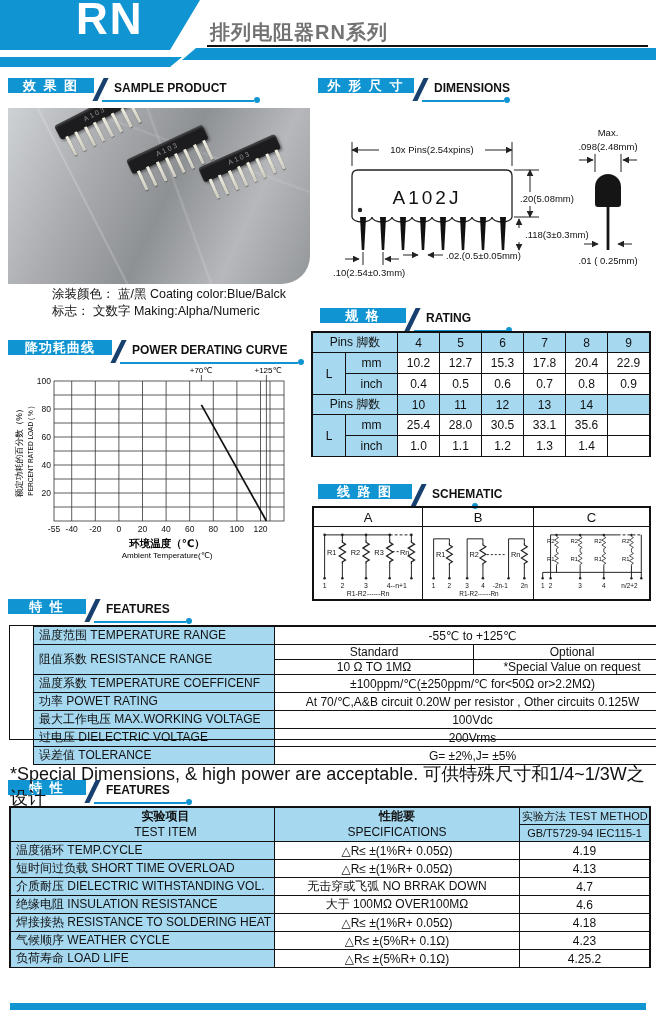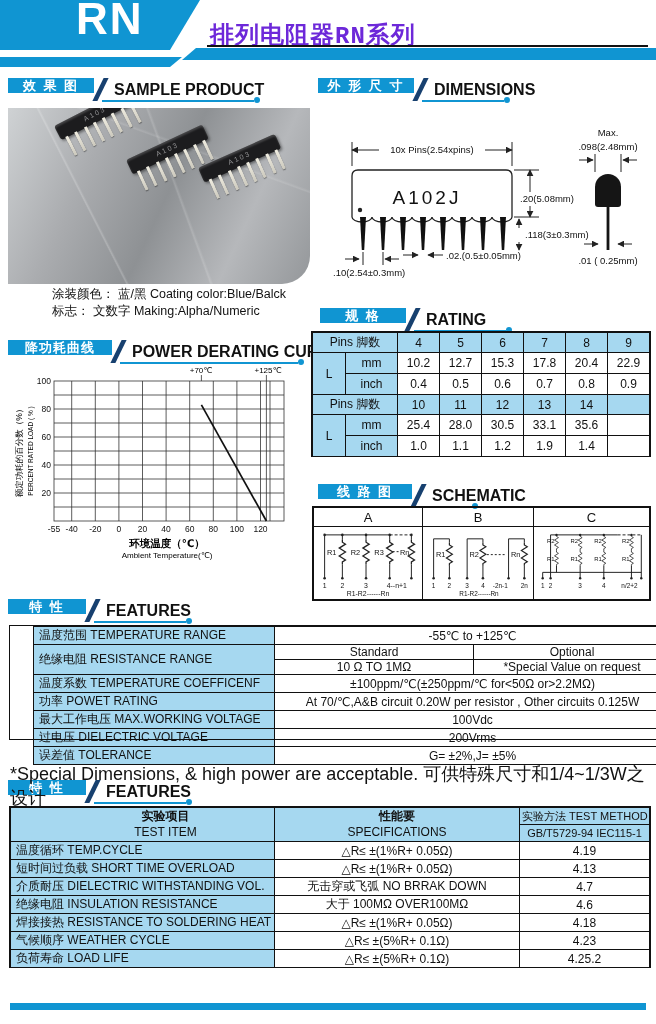--- a/index.html
+++ b/index.html
@@ -4,32 +4,32 @@
 <style>
   html,body{margin:0;padding:0;background:#e8e8e8;font-family:"Liberation Sans","DejaVu Sans",sans-serif;}
   #page{position:relative;width:656px;height:1024px;background:#fff;margin:0 auto;overflow:hidden;
         --accent:#1095d2;--ltblue:#a6d8f0;--navy:#17406f;color:#111;}
   .abs{position:absolute;}
   svg{font-family:"Liberation Sans","DejaVu Sans",sans-serif;}
   
   .banner-block{position:absolute;left:0;top:0;width:200px;height:50px;background:var(--accent);
       -webkit-clip-path:polygon(0 0,100% 0,85% 100%,0 100%);clip-path:polygon(0 0,100% 0,85% 100%,0 100%);}
   .banner-rn{position:absolute;left:76px;top:-6px;font-size:44px;font-weight:bold;color:#fff;letter-spacing:2px;}
-  .banner-title{position:absolute;left:210px;top:19px;font-size:24px;font-weight:bold;letter-spacing:1px;color:#6d28d9;font-family:Liberation Mono, monospace;}
+  .banner-title{position:absolute;left:210px;top:19px;font-size:20px;font-weight:bold;letter-spacing:1px;color:#737373;}
   .banner-underline{position:absolute;left:207px;top:45px;width:441px;height:2px;background:#111;}
   .stripe-r{position:absolute;left:182px;top:48px;width:474px;height:12px;background:var(--accent);
       clip-path:polygon(14px 0,100% 0,100% 100%,0 100%);}
   .stripe-l{position:absolute;left:0;top:57px;width:182px;height:10px;background:var(--accent);
       clip-path:polygon(0 0,100% 0,calc(100% - 12px) 100%,0 100%);}
   
   .sec{position:absolute;height:24px;}
   .sec .box{position:absolute;left:0;top:0;height:15px;background:var(--accent);color:#fff;font-weight:bold;
       font-size:13px;letter-spacing:2px;display:flex;align-items:center;justify-content:center;}
   .sec .diag{position:absolute;top:0;height:23px;width:5px;background:var(--navy);transform:skewX(-26deg);}
-  .sec .en{position:absolute;top:3px;font-size:16px;font-weight:bold;color:#111;white-space:nowrap;}
+  .sec .en{position:absolute;top:3px;font-size:12px;font-weight:bold;color:#111;white-space:nowrap;}
   .sec .line{position:absolute;top:22px;height:2px;background:var(--accent);}
   .sec .dot{position:absolute;top:19px;width:6px;height:6px;border-radius:50%;background:var(--accent);}
   
   .photo{position:absolute;left:8px;top:108px;width:302px;height:176px;border-radius:0 0 28px 0;
       background:linear-gradient(115deg,#cfd2d4 0%,#aaacaf 28%,#8e9194 52%,#b6b8bb 76%,#94979a 100%);overflow:hidden;}
   .photo::before{content:"";position:absolute;inset:0;
       background:linear-gradient(63deg,transparent 30%,rgba(255,255,255,.22) 30.4%,transparent 31%),
                  linear-gradient(70deg,transparent 55%,rgba(255,255,255,.16) 55.5%,transparent 56.2%),
                  linear-gradient(20deg,transparent 70%,rgba(255,255,255,.12) 70.5%,transparent 71.4%);}
   .chip{position:absolute;width:86px;height:40px;transform-origin:left top;}
@@ -293,21 +293,21 @@
         <td>30.5</td>
         <td>33.1</td>
         <td>35.6</td>
         <td></td>
       </tr>
       <tr style="height:21px">
         <td class="hdr">inch</td>
         <td>1.0</td>
         <td>1.1</td>
         <td>1.2</td>
-        <td>1.9</td>
+        <td>1.3</td>
         <td>1.4</td>
         <td></td>
       </tr>
     </tbody>
       </table>
   </div>
 
   <div class="abs" style="left:10px;top:365px;width:296px;height:196px;">
     <svg width="296" height="196" viewBox="0 0 296 196">
 
@@ -527,21 +527,21 @@
           <col style="width:241px">
           <col style="width:199px">
           <col>
         </colgroup>
       <tbody>
           <tr style="height:14px">
         <td class="hdr lbl">温度范围 TEMPERATURE RANGE</td>
         <td colspan="2">-55℃  to  +125℃</td>
       </tr>
       <tr style="height:14px">
-        <td class="hdr lbl" rowspan="2">绝缘电阻 RESISTANCE RANGE</td>
+        <td class="hdr lbl" rowspan="2">阻值系数 RESISTANCE RANGE</td>
         <td>Standard</td>
         <td>Optional</td>
       </tr>
       <tr style="height:14px">
         <td>10 Ω  TO  1MΩ</td>
         <td>*Special Value on request</td>
       </tr>
       <tr style="height:14px">
         <td class="hdr lbl">温度系数 TEMPERATURE COEFFICENF</td>
         <td colspan="2">±100ppm/℃(±250ppm/℃  for&lt;50Ω  or&gt;2.2MΩ)</td>

